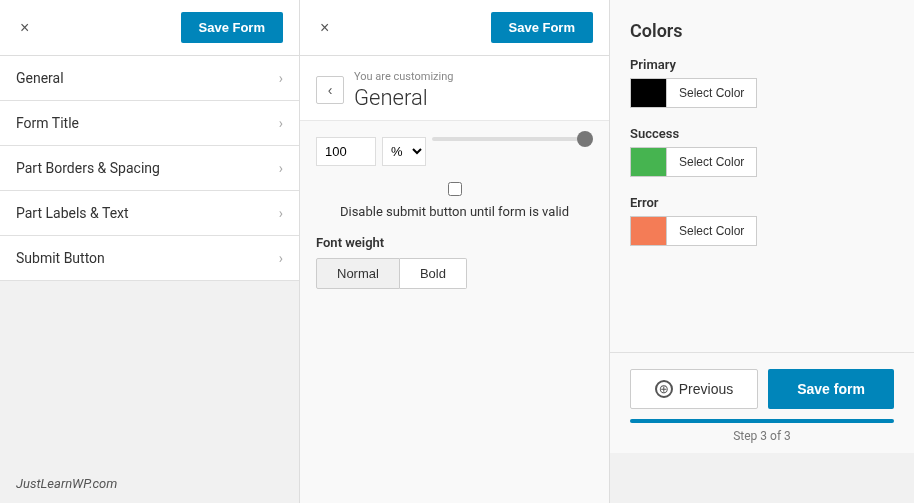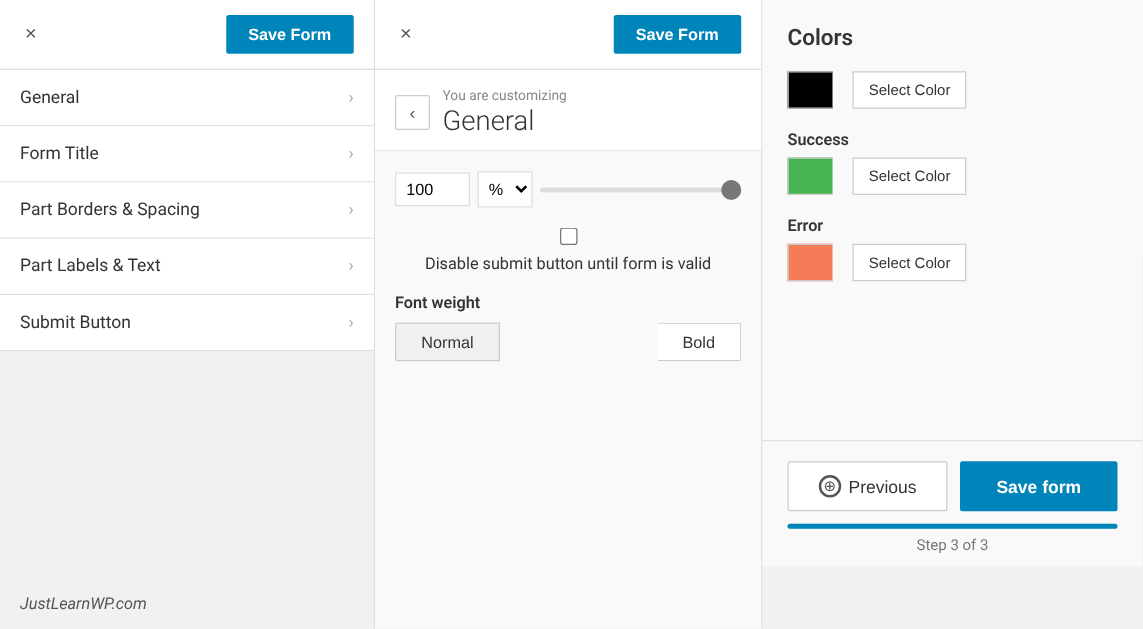--- a/index.html
+++ b/index.html
@@ -145,21 +145,20 @@
 
     .field-label {
       font-size: 13px;
       font-weight: 600;
       color: #333;
       margin-bottom: 8px;
     }
 
     .form-width-row {
       display: flex;
-      align-items: center;
       gap: 6px;
     }
 
     .width-input {
       width: 60px;
       padding: 5px 8px;
       border: 1px solid #ddd;
       font-size: 13px;
       background: #fff;
     }
@@ -241,21 +240,20 @@
     }
 
     .checkbox-row label {
       font-size: 13px;
       color: #333;
     }
 
     .font-weight-row {
       display: flex;
       gap: 0;
-      justify-content: space-between;
     }
 
     .fw-btn {
       padding: 7px 20px;
       border: 1px solid #ccc;
       background: #fff;
       cursor: pointer;
       font-size: 13px;
       color: #333;
     }
@@ -301,21 +299,21 @@
     .color-row-label {
       font-size: 13px;
       font-weight: 600;
       color: #333;
       margin-bottom: 6px;
     }
 
     .color-picker-row {
       display: flex;
       align-items: center;
-      gap: 16px;
+      gap: 0;
     }
 
     .color-swatch {
       width: 36px;
       height: 30px;
       border: 1px solid #ccc;
       border-right: none;
       display: inline-block;
     }
 
@@ -483,20 +481,21 @@
     </div>
 
   </div>
 </div>
 
 <div class="right-panel">
   <div class="right-content">
     <div class="colors-title">Colors</div>
 
     <div class="color-row">
+      <div class="color-row-label">Primary</div>
       <div class="color-picker-row">
         <span class="color-swatch black"></span>
         <button class="select-color-btn">Select Color</button>
       </div>
     </div>
 
     <div class="color-row">
       <div class="color-row-label">Success</div>
       <div class="color-picker-row">
         <span class="color-swatch green"></span>

